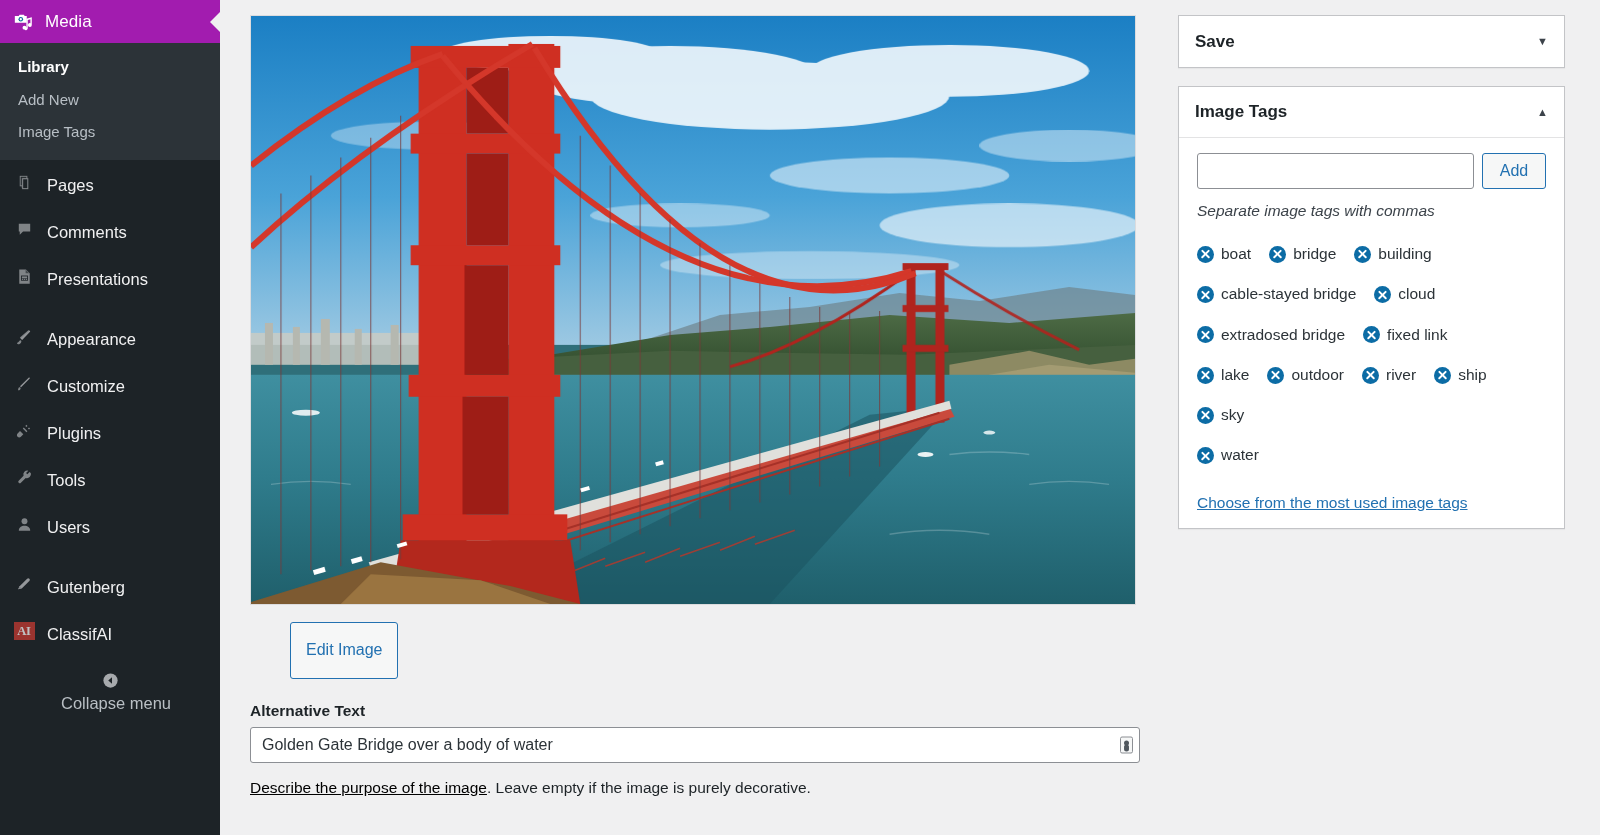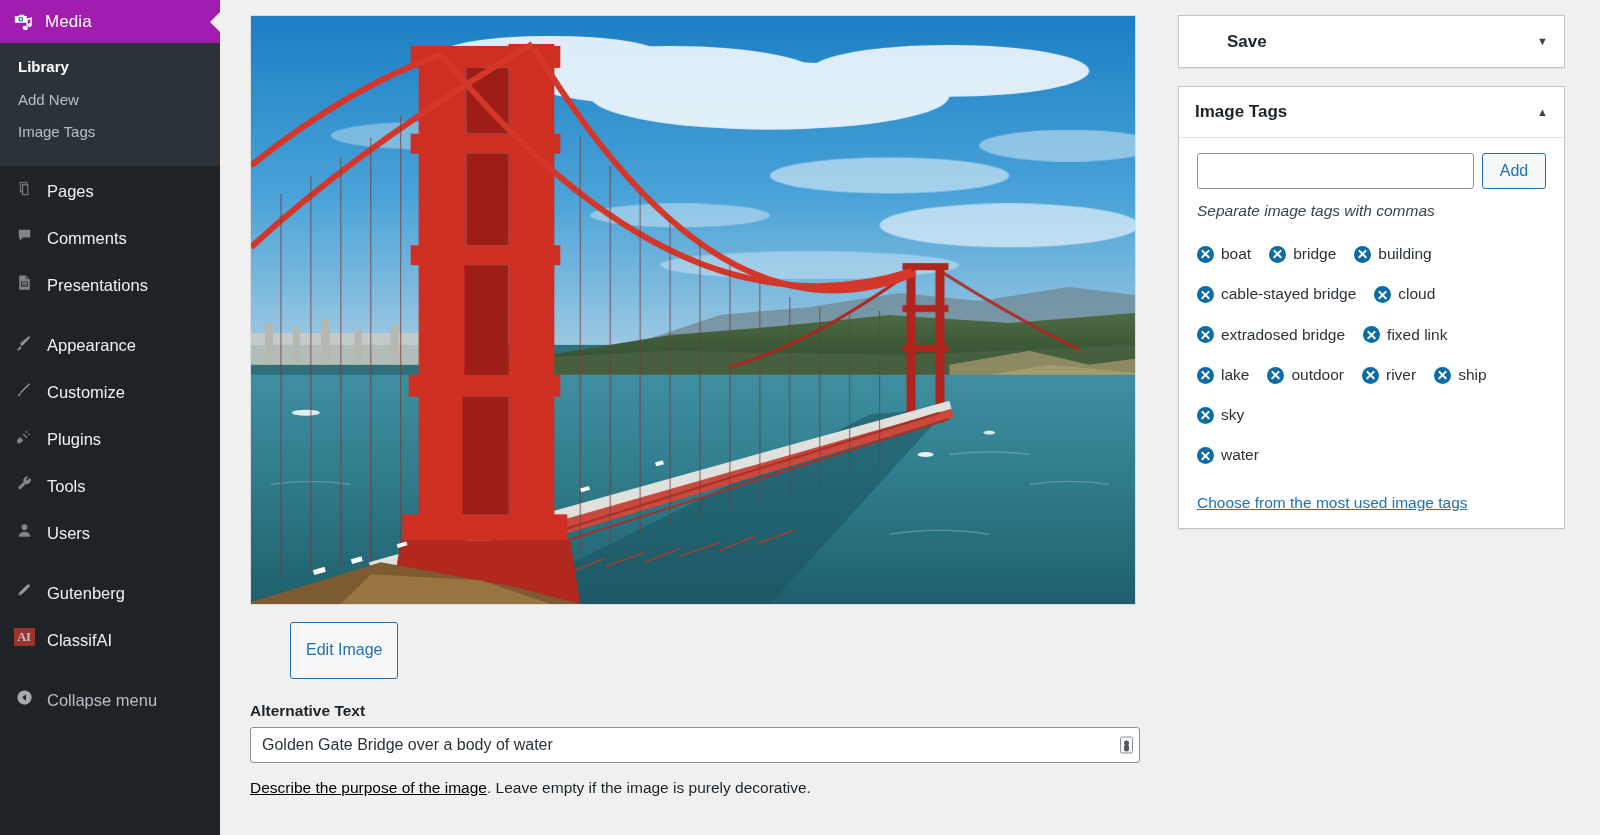--- a/index.html
+++ b/index.html
@@ -42,21 +42,21 @@
     flex: none;
   }
   .menu-header .hdr-title {
     font-size: 17px;
     font-weight: 400;
     letter-spacing: .1px;
   }
 
   .submenu {
     background: #2c3338;
-    padding: 8px 0 17px 0;
+    padding: 8px 0 11px 0;
   }
   .submenu .sub-item {
     display: block;
     padding: 5px 0 5px 18px;
     font-size: 15px;
     color: #b8bfc5;
     line-height: 1.5;
     cursor: pointer;
   }
   .submenu .sub-item.current {
@@ -76,21 +76,21 @@
   .menu-item .mi-icon {
     width: 24px; height: 24px;
     margin-right: 11px;
     display: flex; align-items: flex-start; justify-content: center;
     flex: none;
     opacity: .72;
   }
   .menu-item .mi-label { line-height: 1; }
   .menu-sep { height: 13px; }
 
-  .menu-item.collapse { color: #b9bfc4; font-size: 16.5px; }
+  .menu-item.collapse { color: #b9bfc4; font-size: 16.5px; flex-direction: column; }
   .menu-item.collapse .mi-icon { opacity: 1; }
 
   .ai-badge {
     width: 21px; height: 18px;
     background: #cc3b33;
     color: #fff;
     font-size: 12.5px;
     font-weight: bold;
     display: flex; align-items: center; justify-content: center;
     letter-spacing: -0.3px;
@@ -194,21 +194,21 @@
     box-shadow: 0 1px 1px rgba(0,0,0,.04);
     margin-bottom: 18px;
   }
   .postbox-header {
     display: flex; align-items: center; justify-content: space-between;
     padding: 0 16px;
     height: 51px;
     border-bottom: 1px solid #e3e3e4;
     cursor: pointer;
   }
-  .postbox.collapsed .postbox-header { border-bottom: none; margin-left: 32px; }
+  .postbox.collapsed .postbox-header { border-bottom: none; }
   .postbox-title {
     font-size: 17px;
     font-weight: bold;
     color: #1d2327;
   }
   .toggle-ind {
     color: #3c434a;
     font-size: 11px;
     line-height: 1;
   }

